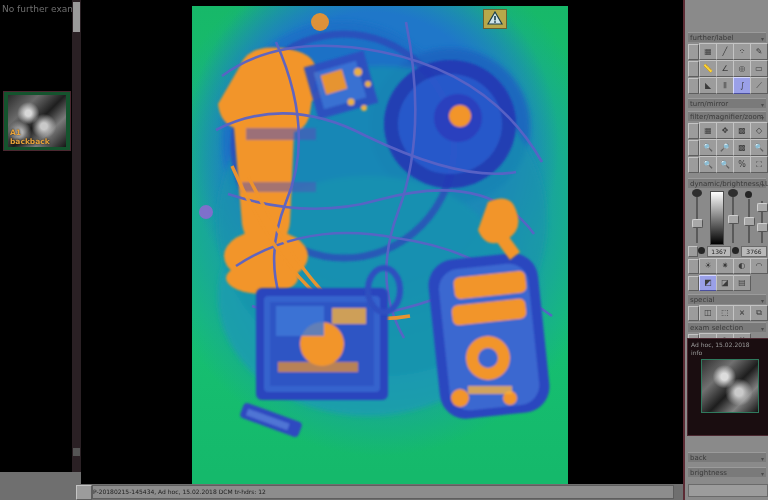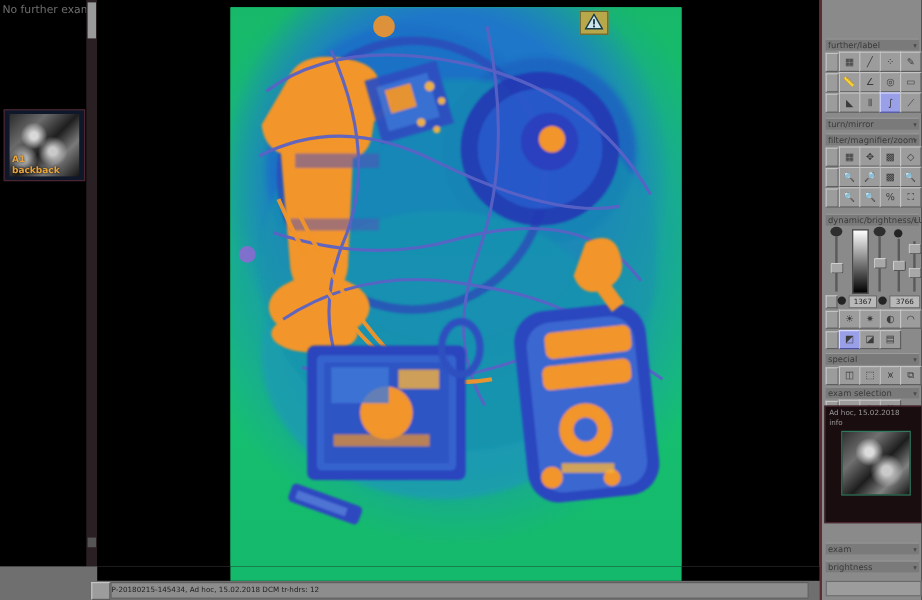--- a/index.html
+++ b/index.html
@@ -19,21 +19,21 @@
   .sc-lines div{white-space:nowrap;}
   .sc-badge{position:absolute;right:2px;top:13px;width:15px;height:11px;background:#d6d6d6;
      border:1px solid #777;font-size:5px;color:#222;text-align:center;line-height:11px;}
   .thumb1{position:absolute;left:3px;top:34px;width:46px;height:27px;
      background:
        radial-gradient(ellipse at 30% 55%,#f3e08a 0 10%,rgba(243,224,138,0) 45%),
        radial-gradient(ellipse at 55% 45%,#b8922e 0 14%,rgba(184,146,46,0) 55%),
        linear-gradient(120deg,#1a1408 0%,#4a3a12 35%,#1b1a2e 70%,#0a0a12 100%);}
   .thumb1-cap{position:absolute;left:4px;top:61px;color:#8a8a8a;font-size:6px;}
   .study-card2{position:absolute;left:3px;top:91px;width:66px;height:58px;
-     background:#0f172a;border:1px solid #4a2730;}
+     background:#14532d;border:1px solid #4a2730;}
   .thumb2{position:absolute;left:4px;top:3px;width:58px;height:52px;
      background:
        radial-gradient(circle at 35% 35%,#d8d8d8 0 6%,rgba(216,216,216,0) 22%),
        radial-gradient(circle at 62% 60%,#c9c9c9 0 7%,rgba(201,201,201,0) 26%),
        radial-gradient(circle at 20% 72%,#b0b0b0 0 5%,rgba(176,176,176,0) 20%),
        linear-gradient(135deg,#2b2b2b 0%,#6a6a6a 28%,#1e1e1e 52%,#7a7a7a 72%,#151515 100%);}
   .thumb2-cap{position:absolute;left:6px;bottom:4px;color:#e8a33a;font-size:7.5px;
      font-weight:bold;line-height:9px;text-shadow:0 0 2px #000;}
   .left-scroll{position:absolute;left:72px;top:0;width:9px;height:472px;background:#2a2024;}
   .left-scroll-thumb{position:absolute;left:1px;top:2px;width:7px;height:30px;background:#9a9a9a;}
@@ -436,21 +436,21 @@
 
     <div class="thumb-panel">
       <div class="tp-cap">
         <div>Ad hoc, 15.02.2018</div>
         <div>info</div>
       </div>
       <div class="tp-img"></div>
     </div>
 
     <div class="sect-hdr" style="top:452px">
-      <span>exam</span>
+      <span>back</span>
       <span class="arw">▾</span>
     </div>
 
     <div class="sect-hdr" style="top:467px">
       <span>brightness</span>
       <span class="arw">▾</span>
     </div>
     <div class="bot-field"></div>
   </div>
 

